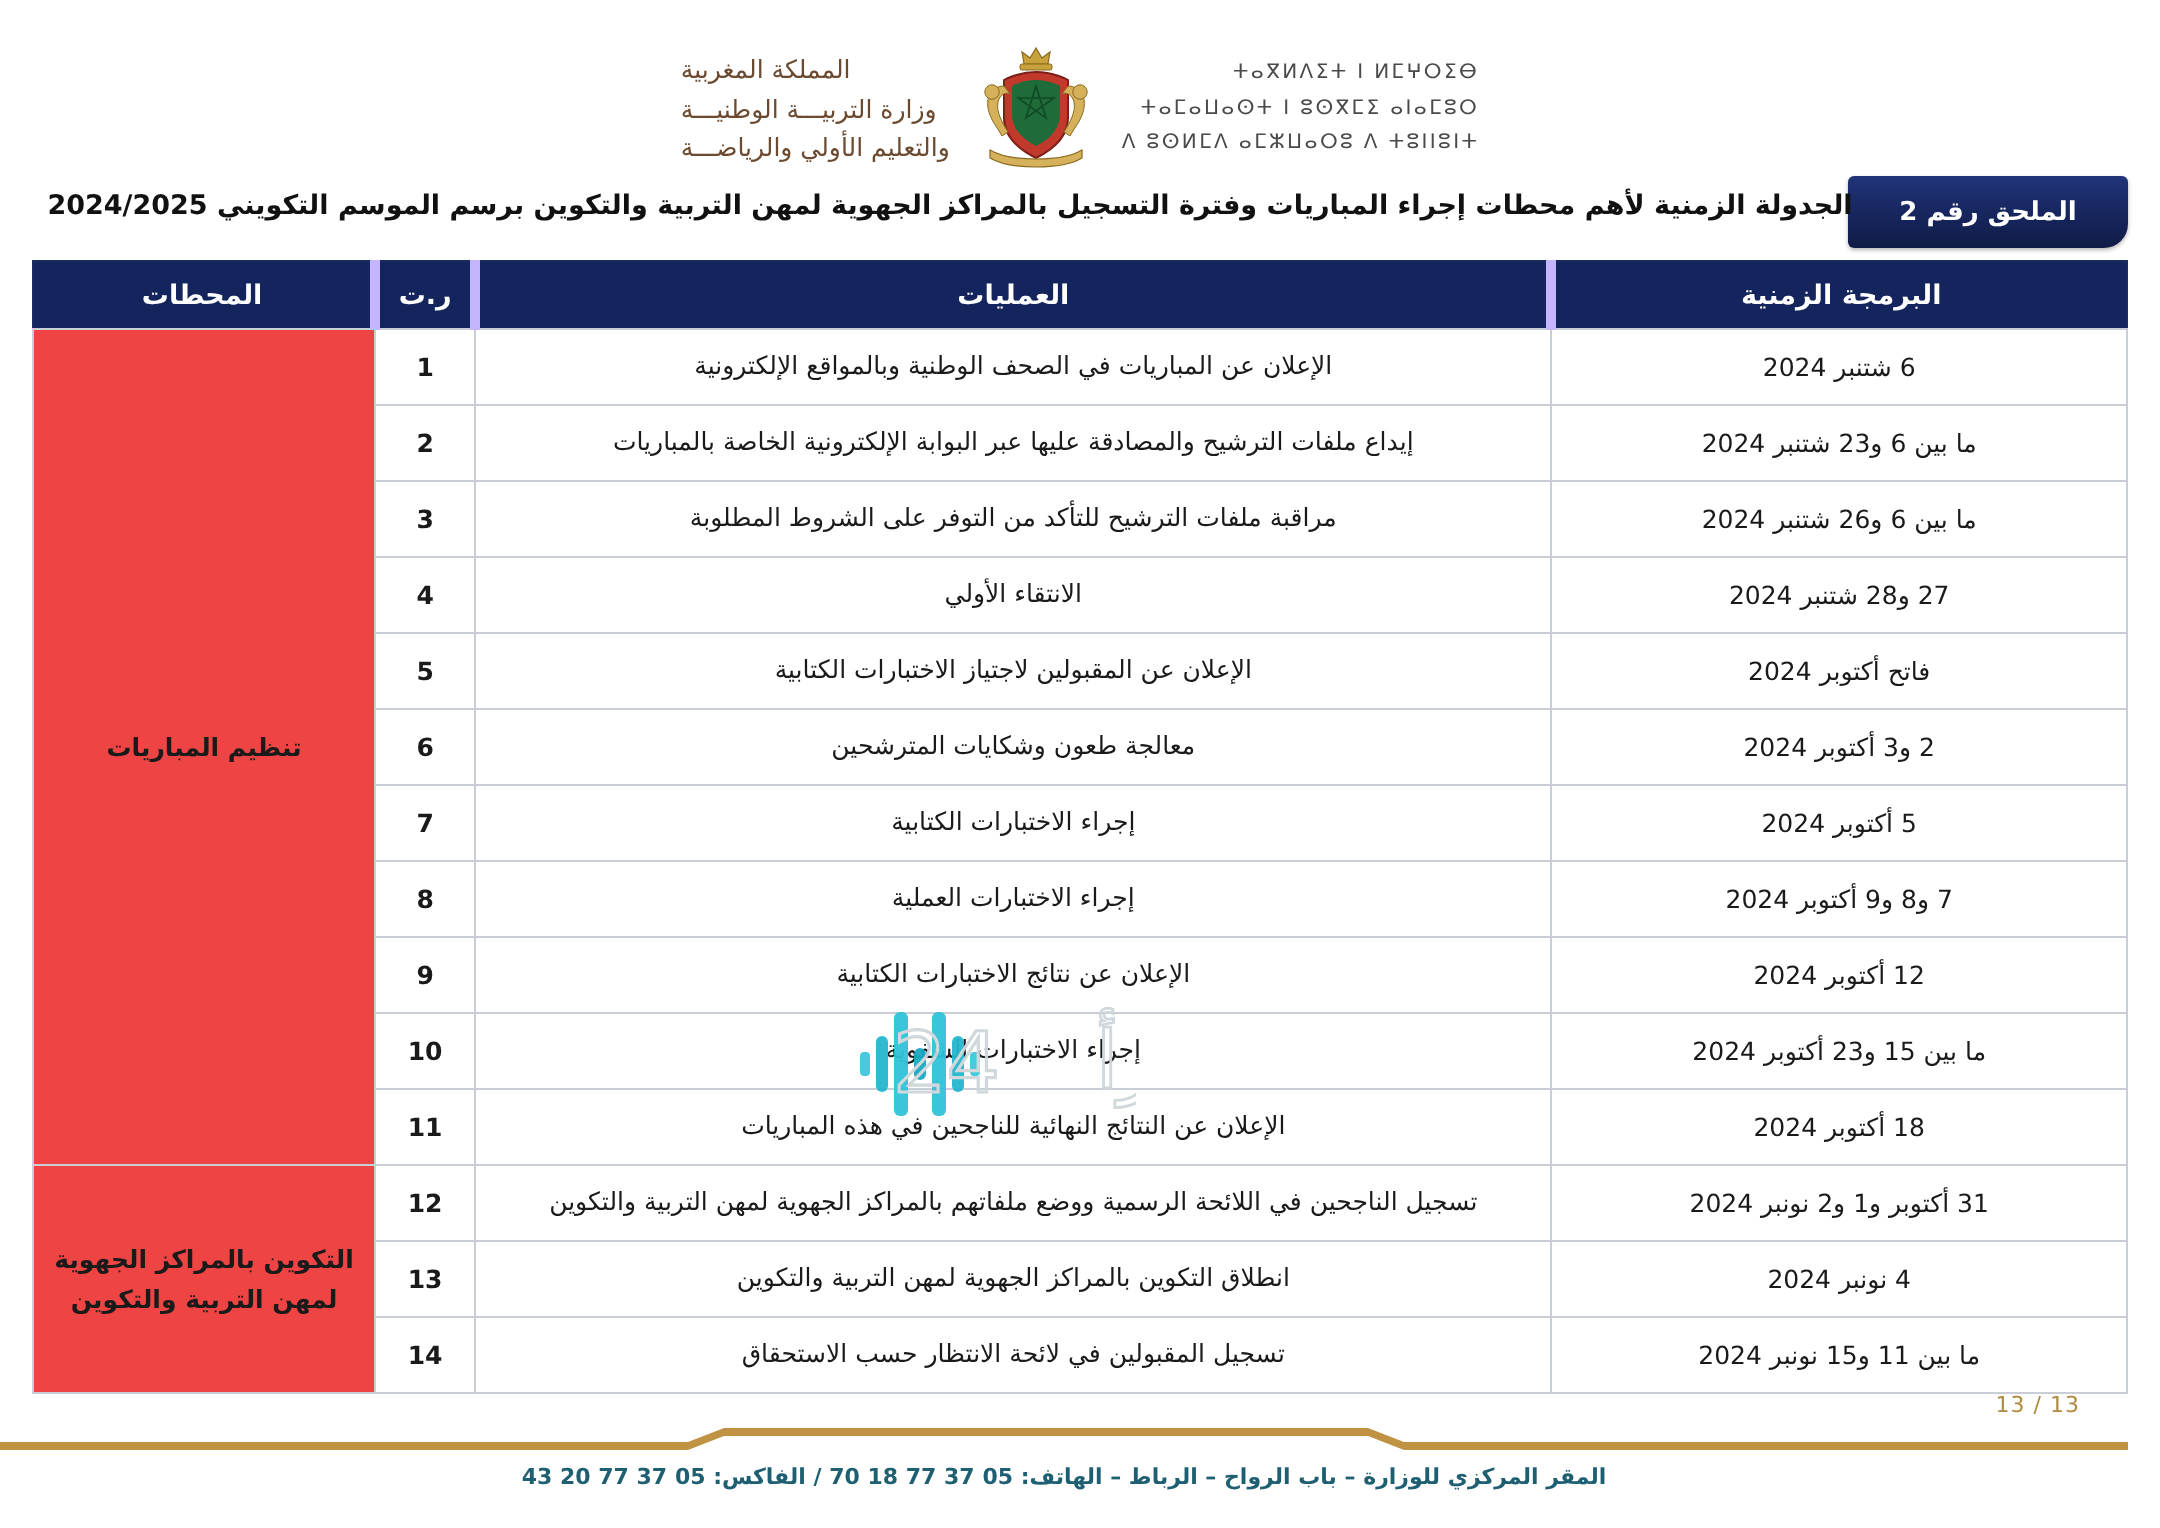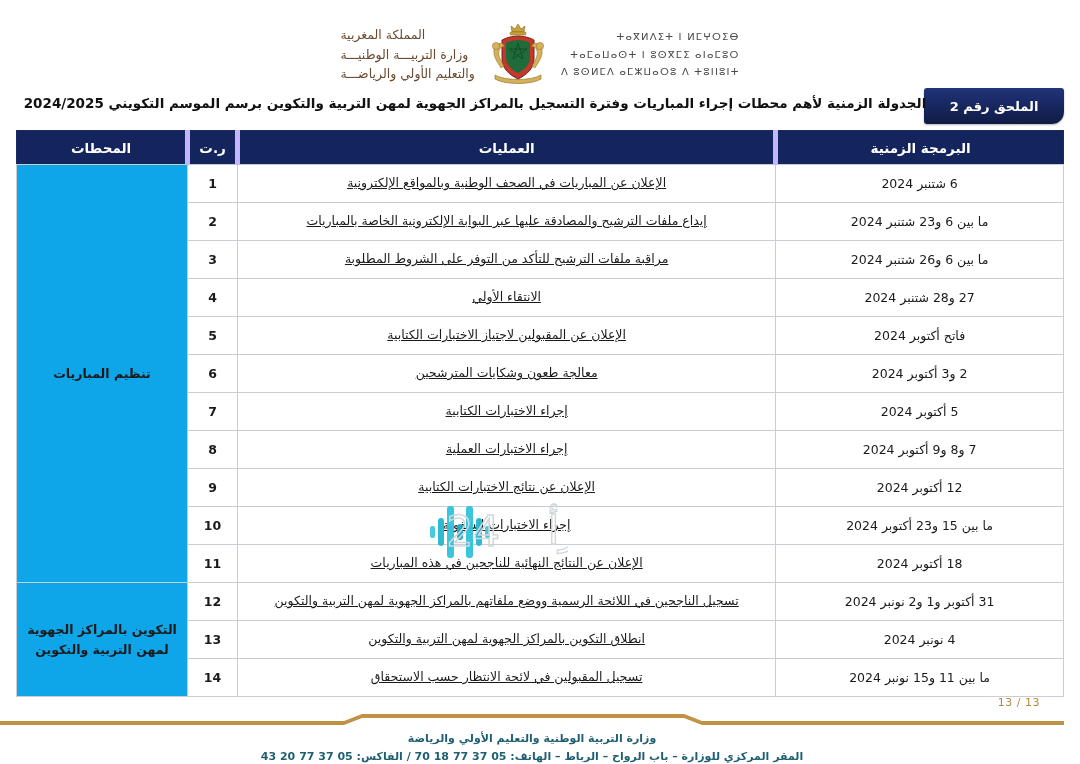--- a/index.html
+++ b/index.html
@@ -104,39 +104,38 @@
   table.sched th:last-child { border-left: none; }
 
   table.sched td {
     border: 1px solid #c9cdd6;
     font-size: 12.5px;
     color: #1a1a1a;
     height: 38px;
     vertical-align: middle;
   }
   td.c-station {
-    background: #0ea5e9;
+    background: #ef4444;
     text-align: center;
     font-weight: bold;
     font-size: 12.5px;
     line-height: 1.6;
     padding: 0 10px;
     border-right: 1.5px solid #1b2a63;
   }
   td.c-num {
     text-align: center;
     font-weight: bold;
     font-size: 12.5px;
     width: 48px;
   }
   td.c-op {
     text-align: center;
     padding: 0 14px;
     line-height: 1.5;
-    text-decoration: underline;
   }
   td.c-date {
     text-align: center;
     padding: 0 10px;
     border-left: 1.5px solid #1b2a63;
   }
   .col-date  { width: 276px; }
   .col-op    { width: 516px; }
   .col-num   { width: 48px; }
   .col-stat  { width: 164px; }
@@ -330,18 +329,17 @@
     </g>
     <text x="148" y="46" font-family="DejaVu Sans, sans-serif" font-size="42" fill="none" stroke="#cfd6da" stroke-width="1.6">24</text>
   </svg>
 
   <div class="footer">
     <div class="pagenum">13 / 13</div>
     <svg class="foot-rule" viewBox="0 0 1080 14" preserveAspectRatio="none">
       <path d="M0 9 L360 9 L378 2 L700 2 L718 9 L1080 9 L1080 13 L718 13 L700 6 L378 6 L360 13 L0 13 Z" fill="#c09244"></path>
     </svg>
     <div class="foot-text">
-      <div class="l1">وزارة التربية الوطنية والتعليم الأولي والرياضة</div>
       <div class="l2">المقر المركزي للوزارة – باب الرواح – الرباط – الهاتف: 05 37 77 18 70 / الفاكس: 05 37 77 20 43</div>
     </div>
   </div>
 
 </div>
 
 </body></html>

